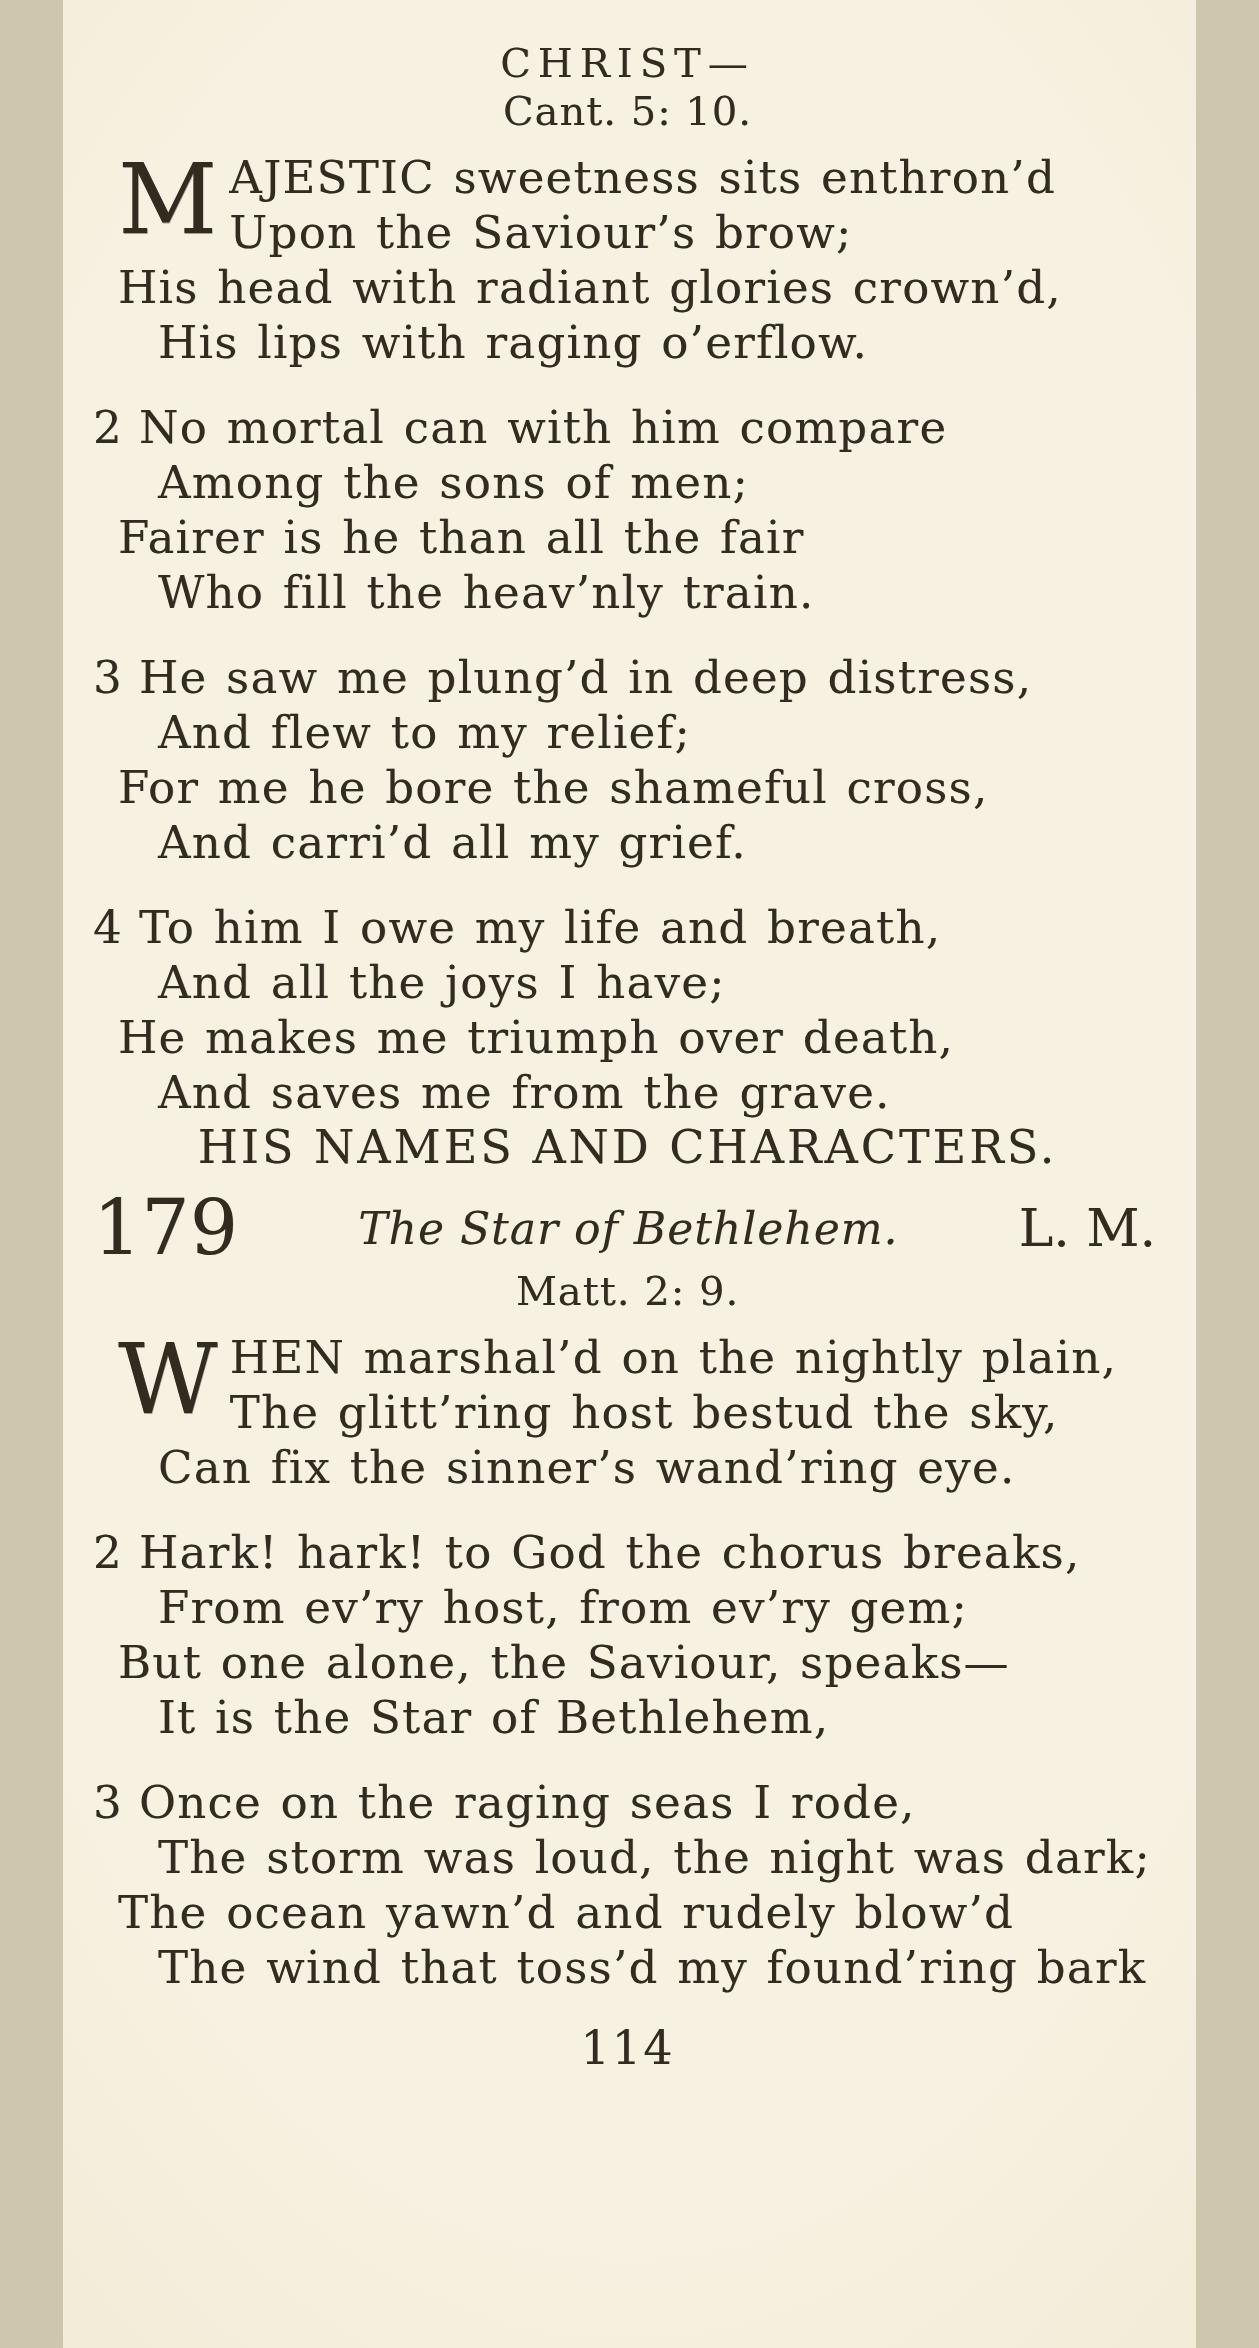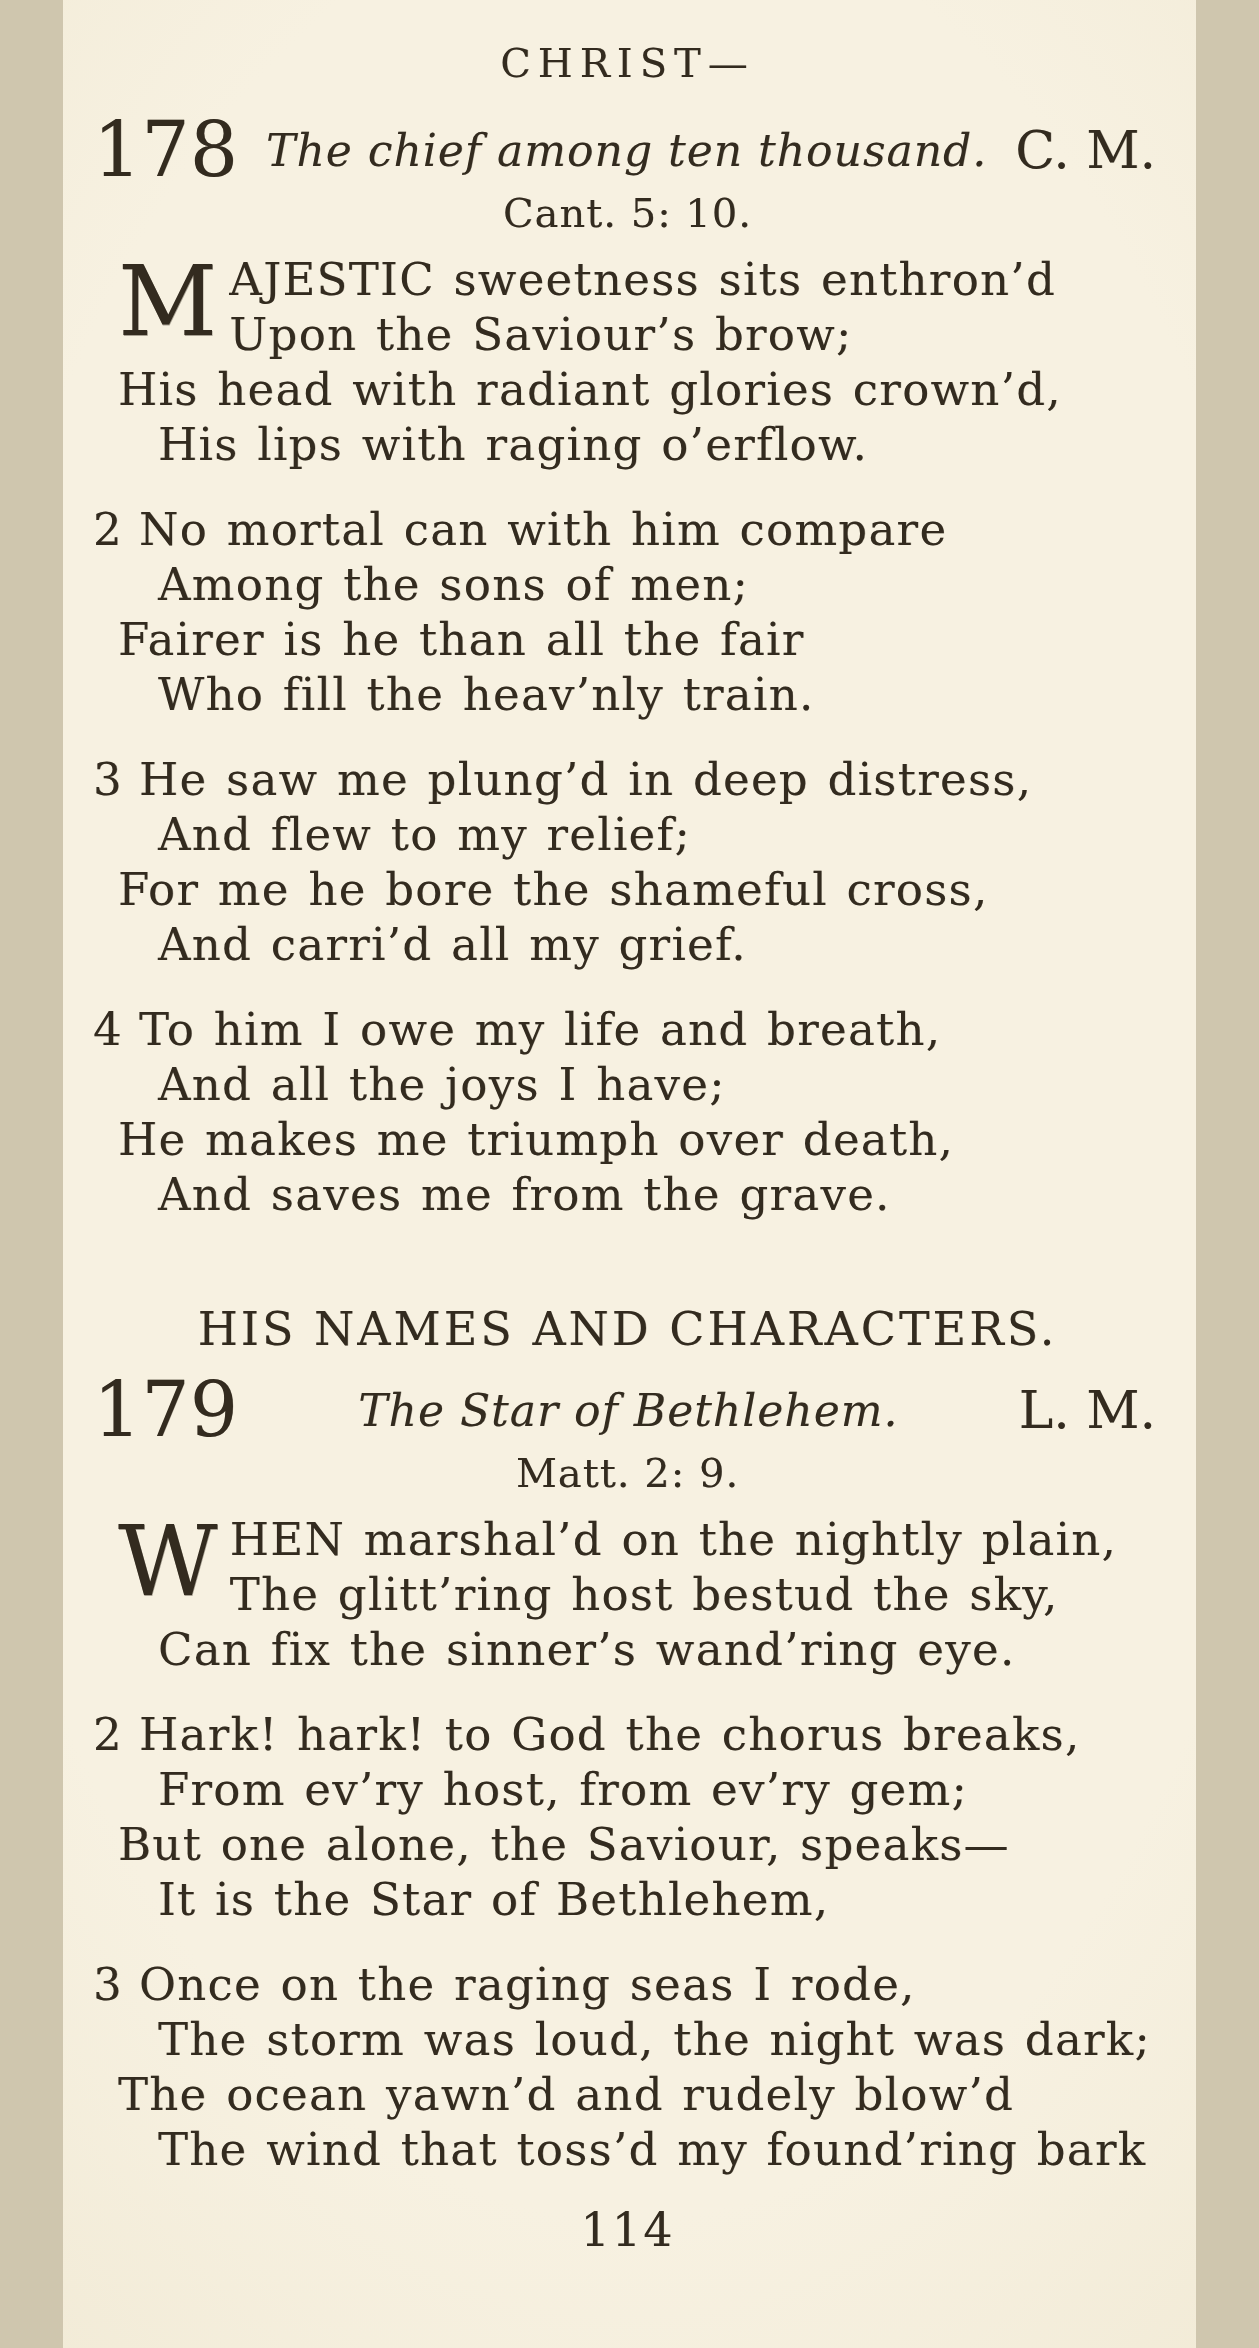--- a/index.html
+++ b/index.html
@@ -90,45 +90,39 @@
     letter-spacing: 0;
     text-shadow: 0.6px 0.5px 0.6px rgba(51,43,31,0.4);
   }
 
   
   .section-heading {
     clear: both;
     text-align: center;
     font-size: 46px;
     letter-spacing: 3px;
-    margin-top: 80px;
   }
   .hymn-head.second { margin-top: 16px; }
 
   
   .page-number {
     text-align: center;
     font-size: 46px;
     margin-top: 26px;
     letter-spacing: 2px;
   }
 </style>
 </head>
 <body>
 
 <div class="page">
 
   <div class="running-header">CHRIST—</div>
 
   <div>
-    <div class="hymn-head">
-      <span class="hymn-number">178</span>
-      <span class="hymn-title">The chief among ten thousand.</span>
-      <span class="hymn-meter">C. M.</span>
-    </div>
     <div class="scripture">Cant. 5: 10.</div>
 
     <div class="verse dropcap-verse first">
       <span class="dropcap">M</span>
       <div class="vline dl1">AJESTIC sweetness sits enthron’d</div>
       <div class="vline dl2">Upon the Saviour’s brow;</div>
       <div class="vline l3">His head with radiant glories crown’d,</div>
       <div class="vline l4">His lips with raging o’erflow.</div>
     </div>
 

